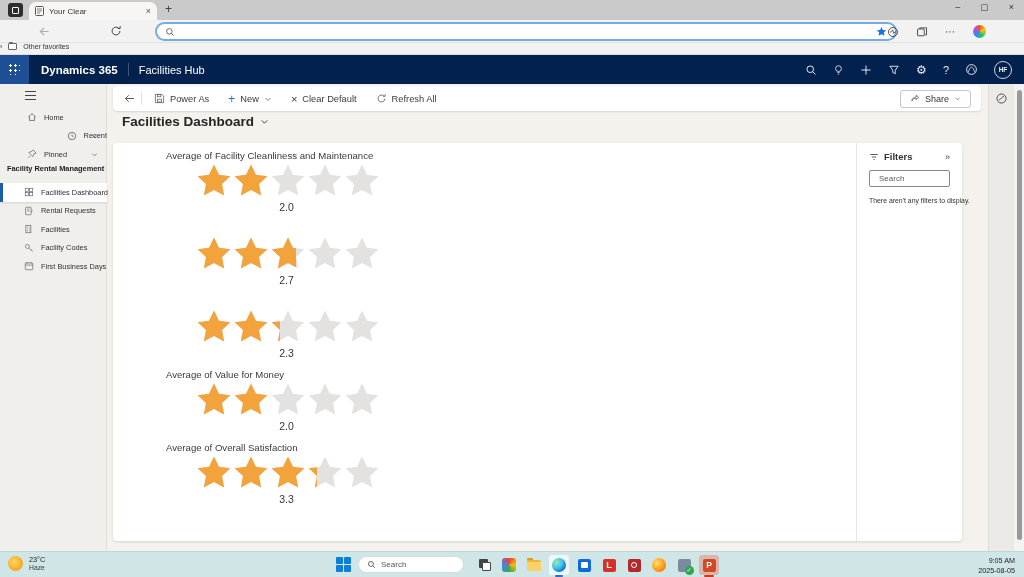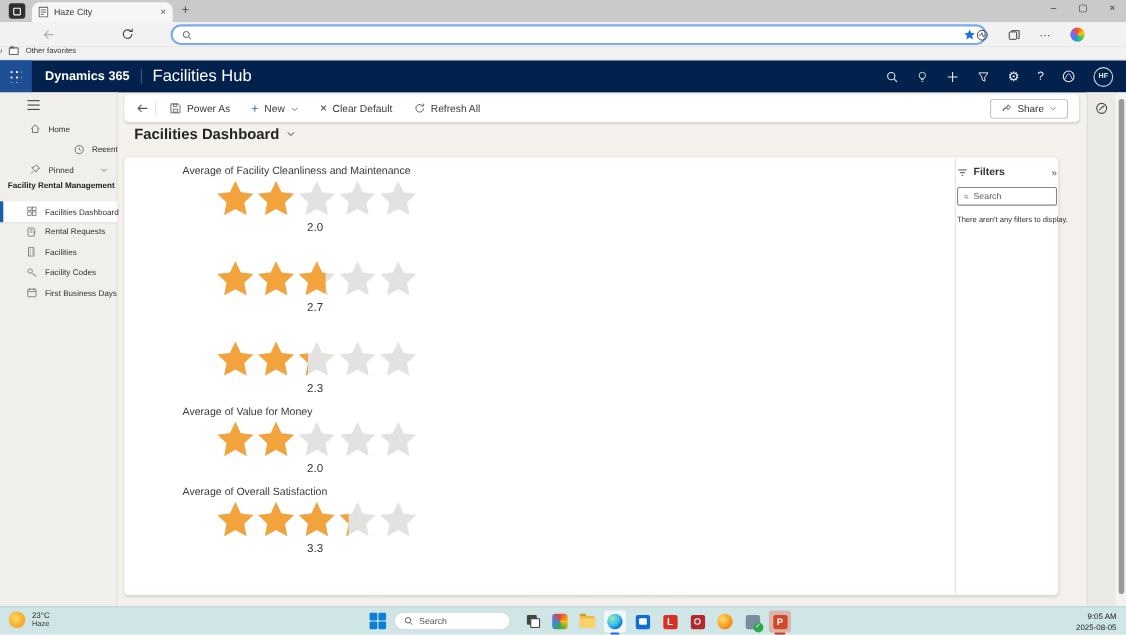--- a/index.html
+++ b/index.html
@@ -28,21 +28,21 @@
   .favbar-right { right:6px; top:1px; display:flex; align-items:center; gap:6px; font-size:7px; color:#333; }
   .mini-folder { width:9px; height:7px; background:#fff; border:1px solid #666; border-radius:1px; position:relative; }
   .mini-folder:before { content:""; position:absolute; top:-2px; left:0; width:4px; height:2px; background:#666; border-radius:1px 1px 0 0; }
 
   
   .d365 { left:0; top:55px; width:1024px; height:29px; background:var(--header-bg,#02214d); display:flex; align-items:center; color:#fff; }
   .waffle { width:29px; height:29px; background:#1e4e93; display:flex; align-items:center; justify-content:center; }
   .waffle i { width:11px; height:11px; background-image:radial-gradient(#fff 1px, transparent 1.2px); background-size:5px 5px; background-position:-1px -1px; }
   .brand { font-size:11.5px; font-weight:bold; margin-left:12px; }
   .hdr-div { width:1px; height:13px; background:#42597e; margin:0 10px; }
-  .appname { font-size:15px; }
+  .appname { font-size:11px; }
   .d365-right { margin-left:auto; display:flex; align-items:center; gap:16px; padding-right:12px; color:#e9edf3; }
   .gear-glyph { font-family:"DejaVu Sans", sans-serif; font-size:12px; line-height:1; }
   .q-glyph { font-size:11px; }
   .avatar { width:18px; height:18px; border:1.5px solid #ccd5e2; border-radius:50%; display:flex; align-items:center; justify-content:center; font-size:6.5px; font-weight:bold; }
 
   
   .sidebar { left:0; top:84px; width:107px; height:493px; background:#f1efec; border-right:1px solid #e1dfdc; }
   .hamb { left:25px; top:7px; width:11px; height:9px; border-top:1.5px solid #444; border-bottom:1.5px solid #444; }
   .hamb:before { content:""; display:block; margin-top:3px; border-top:1.5px solid #444; }
   .nav-item { position:absolute; left:0; width:107px; height:18.5px; display:flex; align-items:center; padding-left:27px; gap:7px; font-size:7.4px; color:#2f2f2f; white-space:nowrap; }
@@ -69,21 +69,21 @@
   .stars { position:absolute; left:37px; top:15px; display:flex; }
   .star { position:relative; width:40px; height:37px; margin-right:-3px; }
   .star svg { position:absolute; left:0; top:0; width:40px; height:37px; }
   .star .clip { position:absolute; left:0; top:0; height:100%; overflow:hidden; }
   .star .clip svg { position:static; }
   .st-g polygon { fill:var(--star-empty,#e3e2e0); }
   .st-o polygon { fill:var(--star-filled,#f2a33c); }
   .val { position:absolute; left:37px; top:54px; width:185px; text-align:center; font-size:10.5px; color:#333; }
 
   
-  .filters { position:absolute; right:0; top:0; bottom:0; width:94px; border-left:1px solid #e8e6e3; padding:8px 1px; }
+  .filters { position:absolute; right:0; top:0; bottom:0; width:106px; border-left:1px solid #e8e6e3; padding:8px 12px; }
   .flt-hdr { display:flex; align-items:center; gap:5px; font-size:9.5px; font-weight:bold; color:#333; }
   .flt-hdr .collapse { margin-left:auto; font-size:9px; color:#444; font-weight:normal; }
   .flt-search { margin-top:8px; height:17px; border:1px solid #8a8886; border-radius:2px; background:#fff; display:flex; align-items:center; padding:0 5px; gap:4px; }
   .flt-search input { border:none; outline:none; width:70px; font-size:8px; font-family:inherit; color:#444; }
   .flt-search input::placeholder { color:#605e5c; }
   .flt-msg { margin-top:10px; font-size:6.9px; color:#323130; white-space:nowrap; }
 
   
   .rail { left:988px; top:84px; width:26px; height:467px; background:#eceae7; border-left:1px solid #dedcd9; display:flex; justify-content:center; padding-top:8px; }
   .pagescroll { left:1015px; top:84px; width:9px; height:467px; background:#f3f3f3; }
@@ -127,21 +127,21 @@
 
 <div class="abs tabstrip">
   <div class="abs ws-btn">
       <i></i>
     </div>
   <div class="abs tab">
     <svg width="9" height="10" viewBox="0 0 9 10">
         <rect x="0.5" y="0.5" width="8" height="9" rx="1" fill="#fff" stroke="#555"></rect>
         <path d="M2 3h5M2 5h5M2 7h3" stroke="#555" stroke-width="0.8"></path>
       </svg>
-    <span class="tab-title">Haze City</span>
+    <span class="tab-title">Your Clear</span>
     <span class="tab-close">×</span>
   </div>
   <div class="abs newtab">+</div>
   <div class="abs winctl">
     <span>–</span>
     <span>▢</span>
     <span>×</span>
   </div>
 </div>
 

